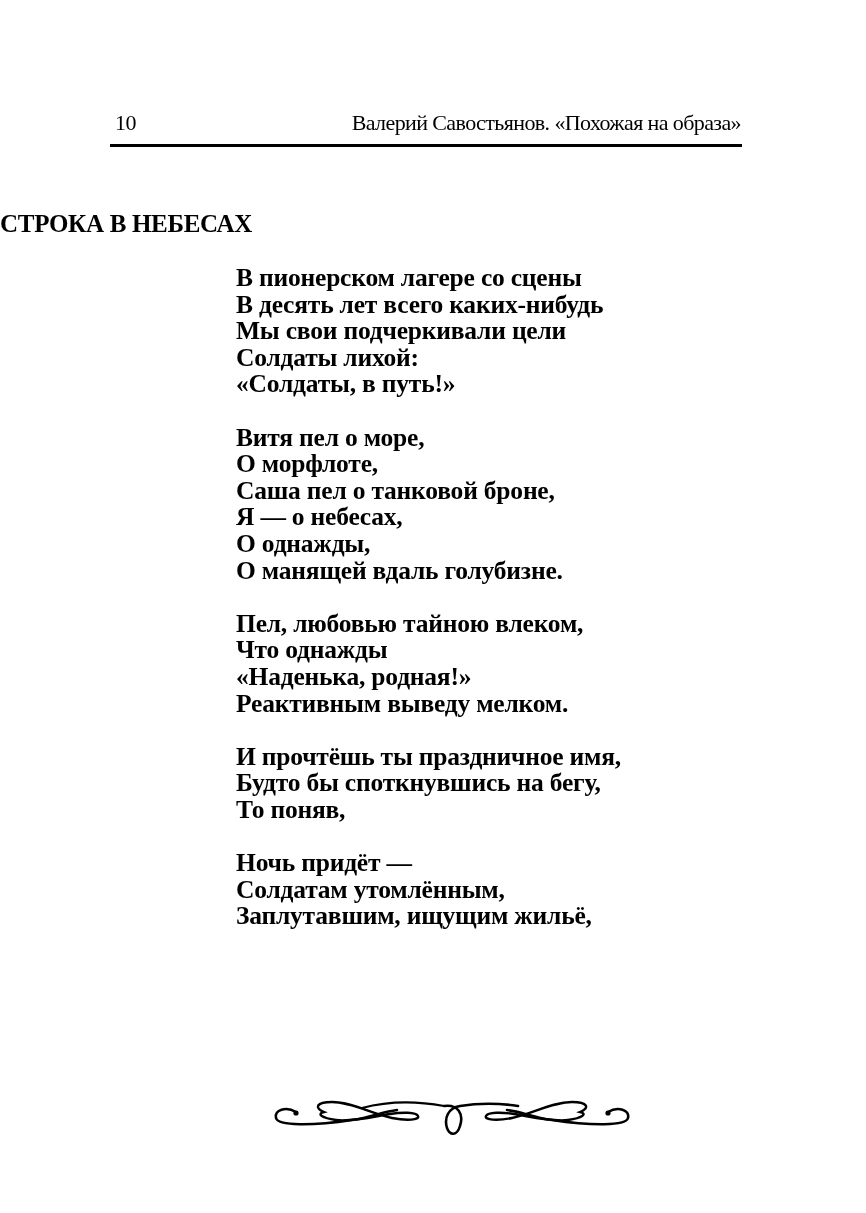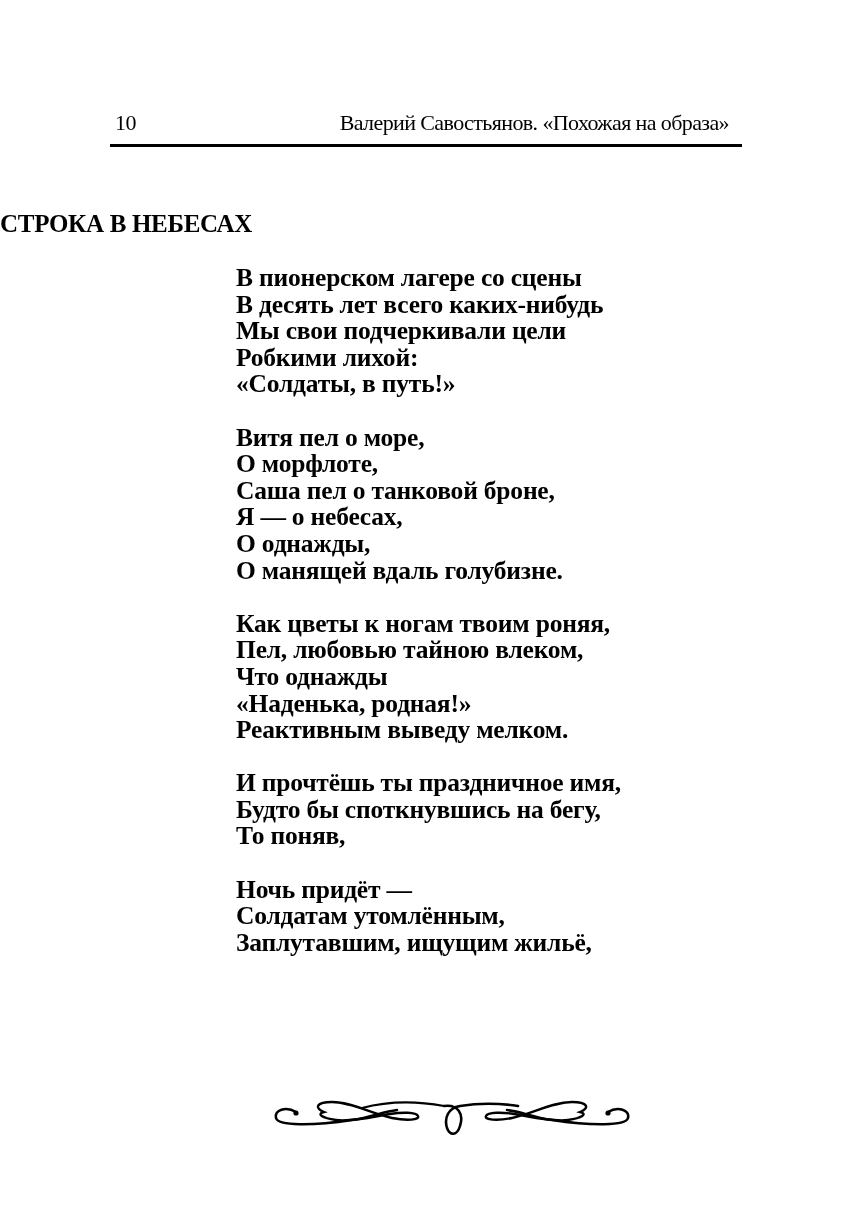--- a/index.html
+++ b/index.html
@@ -25,21 +25,21 @@
     .page-number {
       position: absolute;
       left: 2px;
       top: 0;
       font-size: 22px;
       line-height: 30px;
       letter-spacing: -0.5px;
     }
     .running-title {
       position: absolute;
-      right: 12px;
+      right: 0;
       top: 0;
       font-size: 22px;
       line-height: 30px;
       letter-spacing: -0.6px;
       white-space: nowrap;
     }
     .header-rule {
       position: absolute;
       left: 110px;
       top: 144px;
@@ -95,33 +95,32 @@
 </div>
 <div class="header-rule"></div>
 
 <div class="poem-title">СТРОКА В НЕБЕСАХ</div>
 
 <div class="poem">
   <div class="stanza">
     <span class="line">В пионерском лагере со сцены</span>
     <span class="line">В десять лет всего каких-нибудь</span>
     <span class="line">Мы свои подчеркивали цели</span>
-    <span class="line">Робкими лихой:</span>
+    <span class="line">Солдаты лихой:</span>
     <span class="line">«Солдаты, в путь!»</span>
   </div>
   <div class="stanza">
     <span class="line">Витя пел о море,</span>
     <span class="line">О морфлоте,</span>
     <span class="line">Саша пел о танковой броне,</span>
     <span class="line">Я — о небесах,</span>
     <span class="line">О однажды,</span>
     <span class="line">О манящей вдаль голубизне.</span>
   </div>
   <div class="stanza">
-    <span class="line">Как цветы к ногам твоим роняя,</span>
     <span class="line">Пел, любовью тайною влеком,</span>
     <span class="line">Что однажды</span>
     <span class="line">«Наденька, родная!»</span>
     <span class="line">Реактивным выведу мелком.</span>
   </div>
   <div class="stanza">
     <span class="line">И прочтёшь ты праздничное имя,</span>
     <span class="line">Будто бы споткнувшись на бегу,</span>
     <span class="line">То поняв,</span>
   </div>

